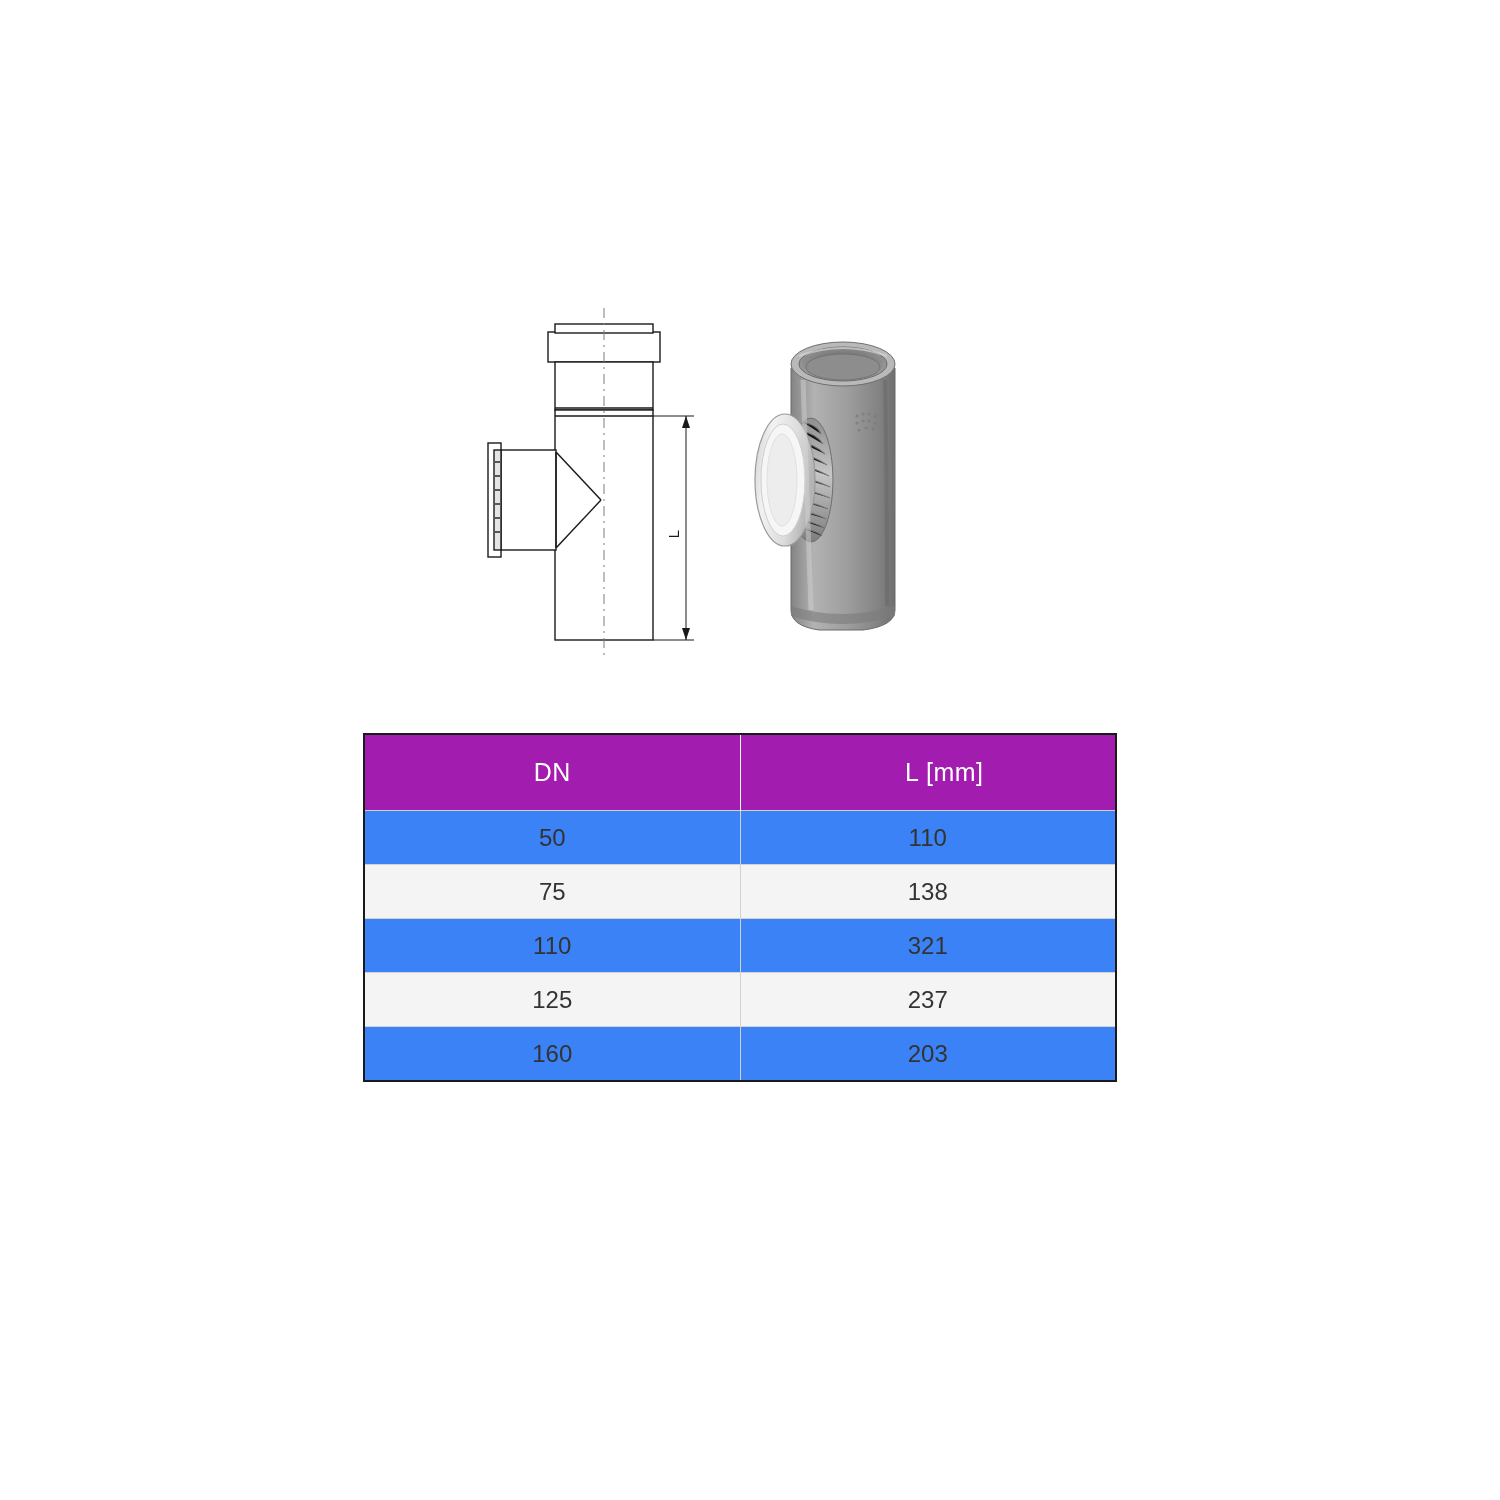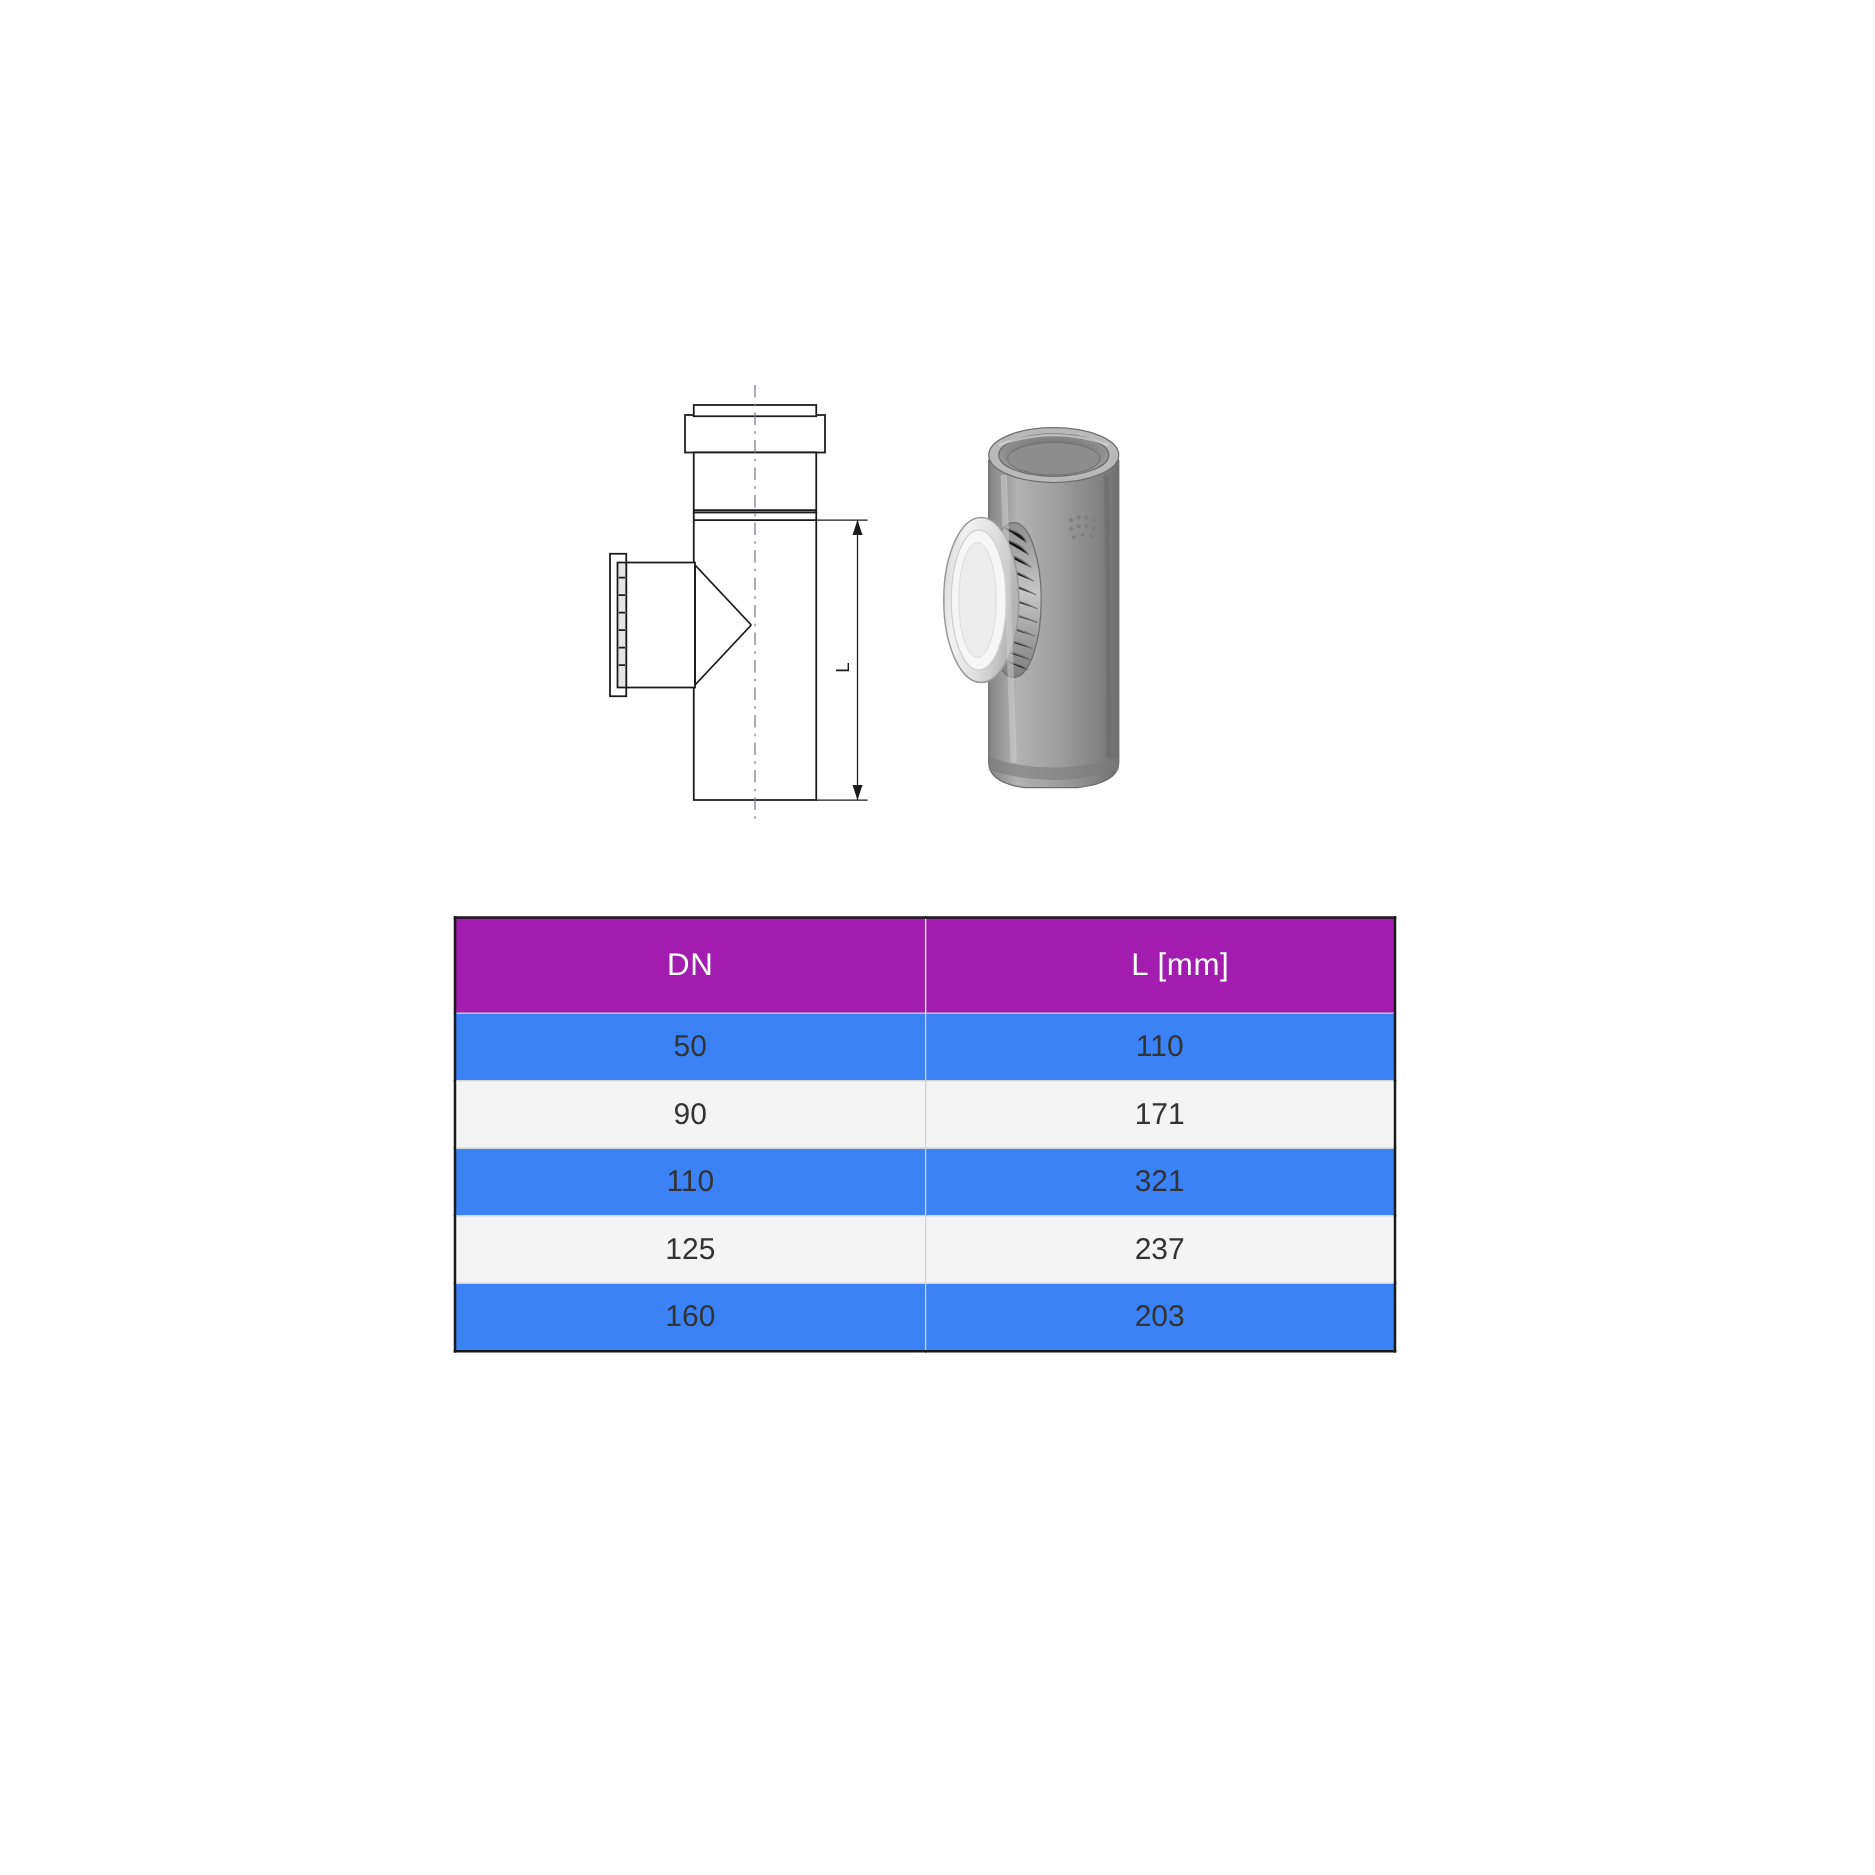--- a/index.html
+++ b/index.html
@@ -222,22 +222,22 @@
         <th>DN</th>
         <th>L [mm]</th>
       </tr>
     </thead>
     <tbody>
       <tr>
         <td>50</td>
         <td>110</td>
       </tr>
       <tr>
-        <td>90</td>
-        <td>171</td>
+        <td>75</td>
+        <td>138</td>
       </tr>
       <tr>
         <td>110</td>
         <td>321</td>
       </tr>
       <tr>
         <td>125</td>
         <td>237</td>
       </tr>
       <tr>

